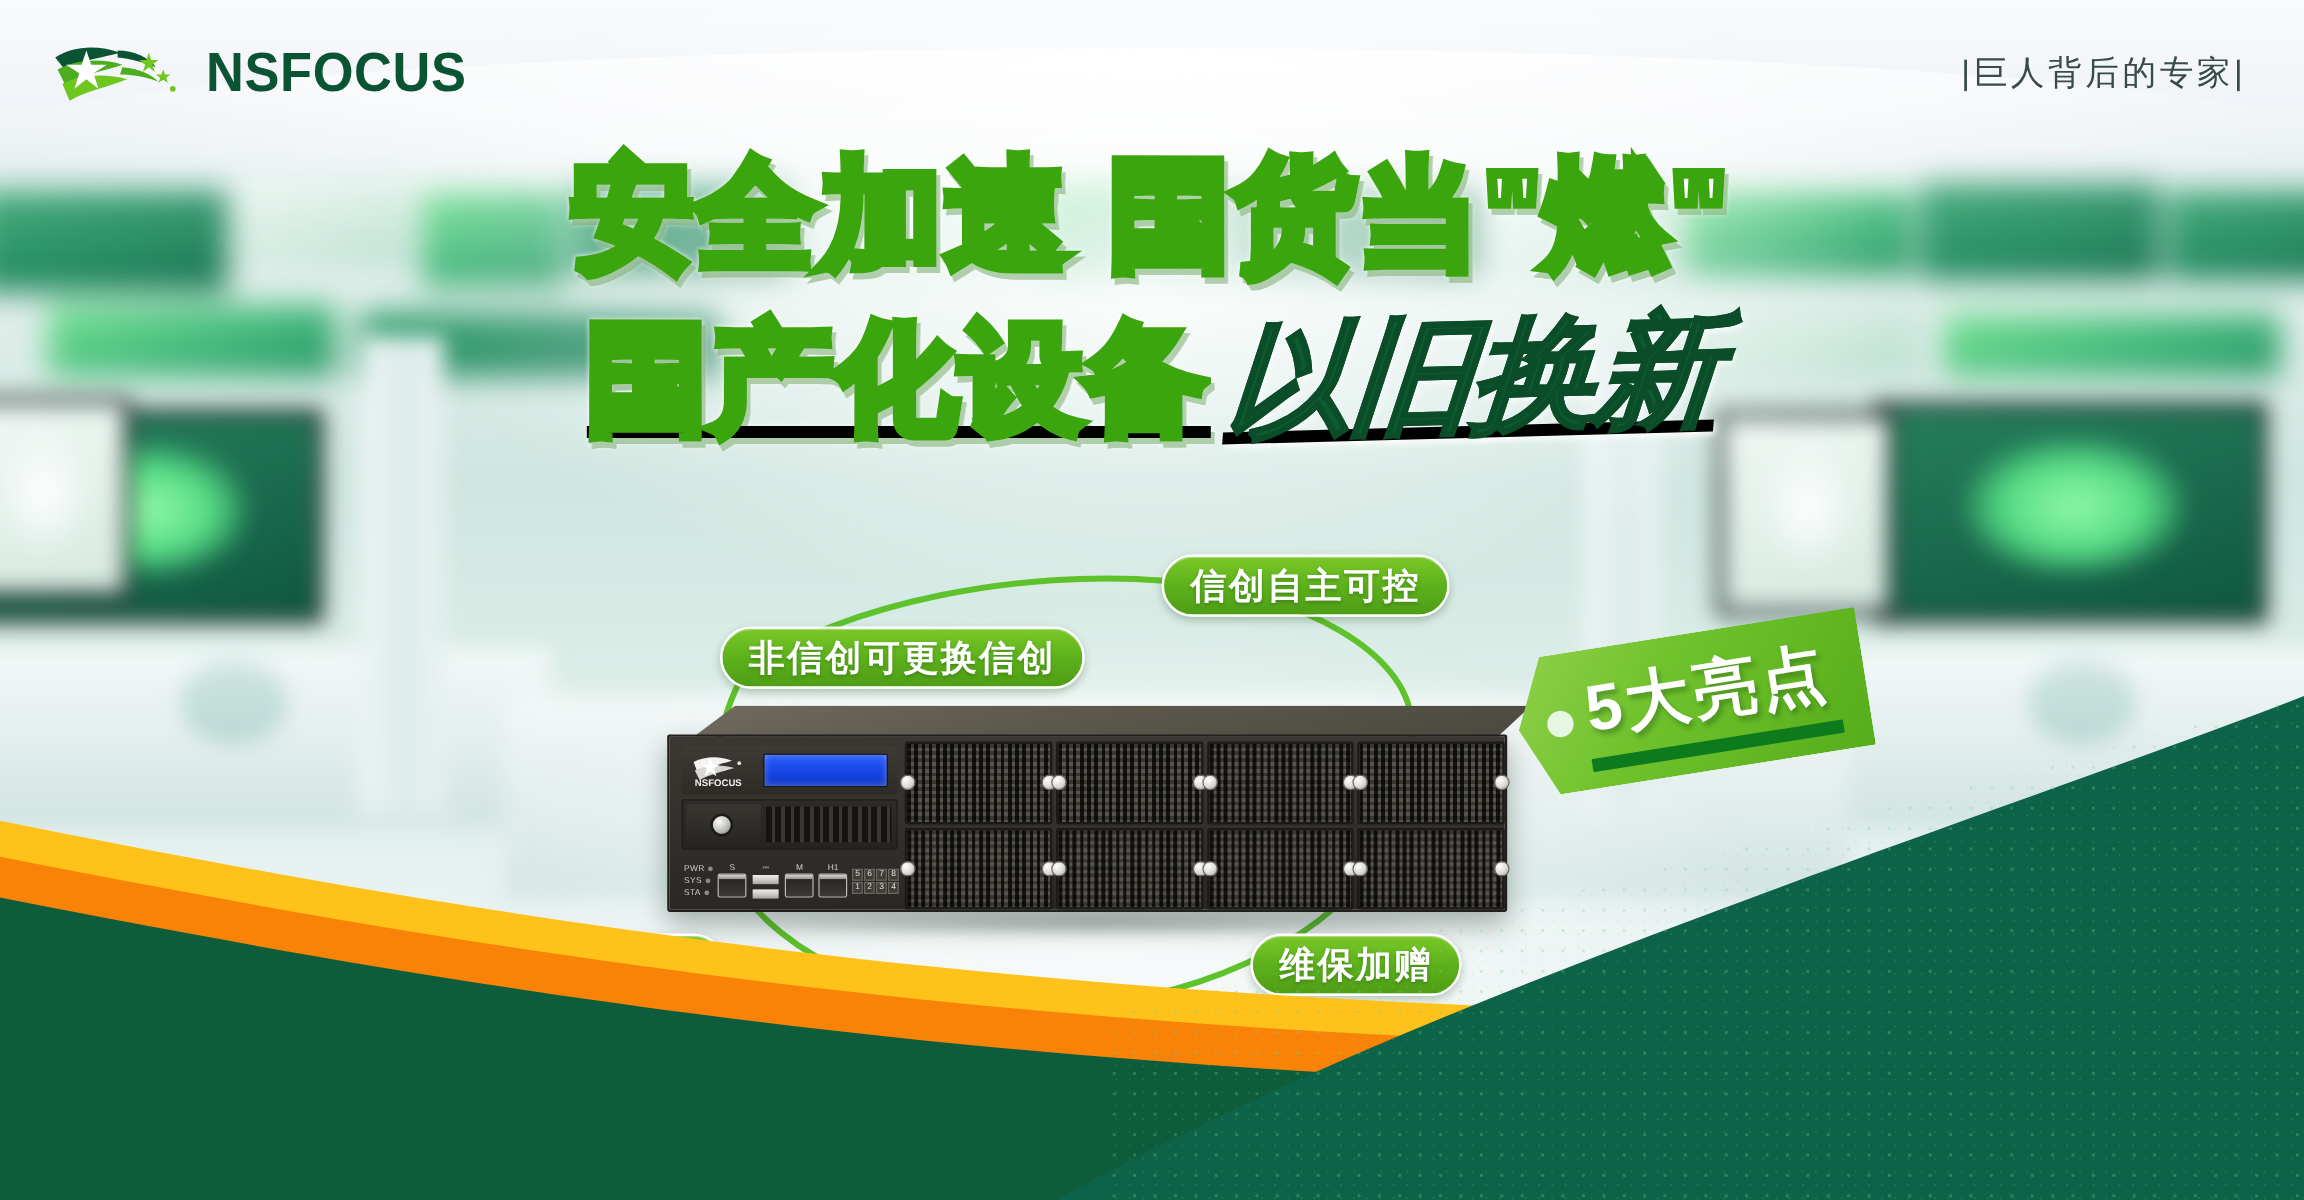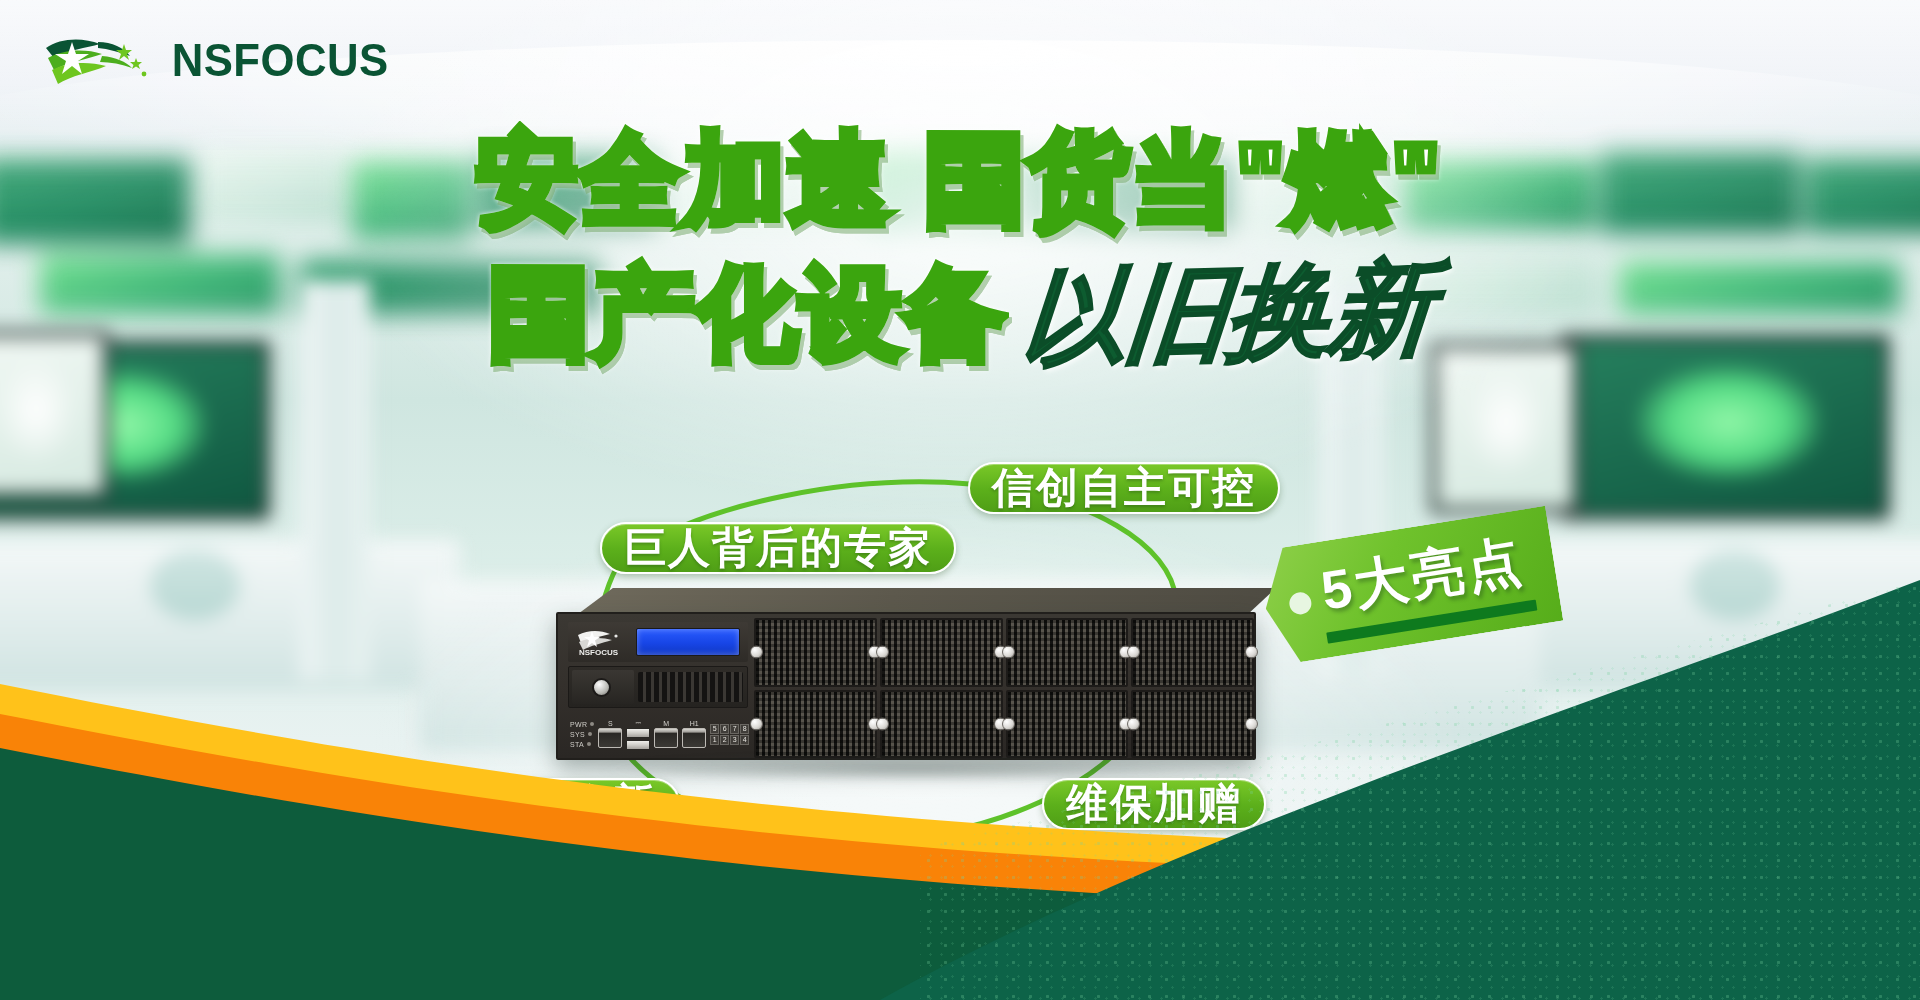--- a/index.html
+++ b/index.html
@@ -70,21 +70,21 @@
     text-align:center; pointer-events:none; }
   .hl-line { font-size:100px; font-weight:bold; line-height:1.22;
     letter-spacing:4px; white-space:nowrap; }
   .hl-line .seg {
     background:linear-gradient(180deg,#ffffff 0%,#ffffff 38%,#dceafa 70%,#c2dbf6 100%);
     -webkit-background-clip:text; background-clip:text; color:transparent;
     -webkit-text-stroke:9px #3ba50e; paint-order:stroke fill;
     filter:drop-shadow(3px 5px 0 rgba(120,170,110,.55))
            drop-shadow(0 0 2px rgba(255,255,255,.8)); }
   .hl2 { margin-top:10px; display:flex; justify-content:center;
-    align-items:center; gap:14px; }
+    align-items:flex-end; gap:14px;text-decoration:underline; }
   .calli { font-size:104px; font-weight:bold; color:#0d5c30;
     font-family:"DejaVu Serif","Liberation Serif",serif;
     font-style:italic; letter-spacing:-2px;
     transform:skewX(-6deg) rotate(-1.5deg); text-shadow:2px 3px 5px rgba(255,255,255,.85);
     -webkit-text-stroke:2px #0b4d28; }
 
   
   .server { position:absolute; left:556px; top:588px; width:720px; height:180px; }
   .srv-top { position:absolute; left:22px; top:0; width:698px; height:26px;
     background:linear-gradient(100deg,#6f6a5c 0%,#5d594d 45%,#4e4b42 100%);
@@ -151,21 +151,21 @@
   
   .ring { position:absolute; left:500px; top:440px; width:840px; height:460px;
     pointer-events:none; }
 
   
   .badge { position:absolute; display:flex; align-items:center; justify-content:center;
     padding:0 22px; height:52px; border-radius:26px;
     background:linear-gradient(180deg,#7ac828 0%,#5cb01b 52%,#4f9e16 100%);
     border:2px solid #ffffff;
     box-shadow:0 3px 7px rgba(40,80,30,.30), inset 0 1px 0 rgba(255,255,255,.35);
-    color:#ffffff; font-size:42px; font-weight:bold; letter-spacing:2px;
+    color:#ffffff; font-size:30px; font-weight:bold; letter-spacing:2px;
     white-space:nowrap; text-shadow:0 2px 3px rgba(30,70,20,.35); }
 
   
   .tag5 { position:absolute; left:1264px; top:528px; width:292px; height:116px;
     transform:rotate(-9deg); }
   .tag5-body { position:absolute; inset:0;
     background:linear-gradient(125deg,#8fd04a 0%,#6fc22c 40%,#56ad1a 100%);
     clip-path:polygon(9% 0,100% 0,100% 100%,9% 100%,0 50%);
     box-shadow:0 5px 14px rgba(40,80,30,.32); }
   .tag5-hole { position:absolute; left:24px; top:50%; margin-top:-11px;
@@ -247,20 +247,21 @@
       <path d="M56 10 C70 10,82 16,88 24 C78 20,66 17,56 16 Z" fill="#0a5434"></path>
       <path d="M60 24 C74 25,84 30,90 36 C80 32,68 30,58 30 Z" fill="#4cae1e"></path>
       <polygon points="30,10 34,22 47,22 36,29 40,42 30,34 20,42 24,29 13,22 26,22" fill="#ffffff"></polygon>
       <polygon points="82,12 84,18 90,18 85,22 87,28 82,24 77,28 79,22 74,18 80,18" fill="#6ec61f"></polygon>
       <polygon points="94,26 95.5,30 100,30 96.5,33 98,37 94,34.5 90,37 91.5,33 88,30 92.5,30" fill="#6ec61f"></polygon>
       <circle cx="102" cy="42" r="2.4" fill="#6ec61f"></circle>
     </svg>
     <span class="logo-text">NSFOCUS</span>
   </div>
 
+  <div class="tagline">|巨人背后的专家|</div>
 
   <div class="headline">
     <div class="hl-line">
       <span class="seg">安全加速 国货当"燃"</span>
     </div>
     <div class="hl-line hl2">
       <span class="seg">国产化设备</span>
       <span class="calli">以旧换新</span>
     </div>
   </div>
@@ -380,21 +381,21 @@
             <span class="screw l"></span>
             <span class="screw r"></span>
           </div>
         </div>
     </div>
     <div class="srv-shadow"></div>
   </div>
 
   <div id="badge-layer">
       <div class="badge" style="left: 968px; top: 462px;">信创自主可控</div>
-      <div class="badge" style="left: 600px; top: 522px;">巨人背后的专家</div>
+      <div class="badge" style="left: 600px; top: 522px;">非信创可更换信创</div>
       <div class="badge" style="left: 352px; top: 778px;">NF满五年换新</div>
       <div class="badge" style="left: 700px; top: 848px;">直接让利</div>
       <div class="badge" style="left: 1042px; top: 778px;">维保加赠</div>
     </div>
 
   <div class="tag5">
     <div class="tag5-body"></div>
     <div class="tag5-hole"></div>
     <div class="tag5-txt">5大亮点</div>
     <div class="tag5-bar"></div>

